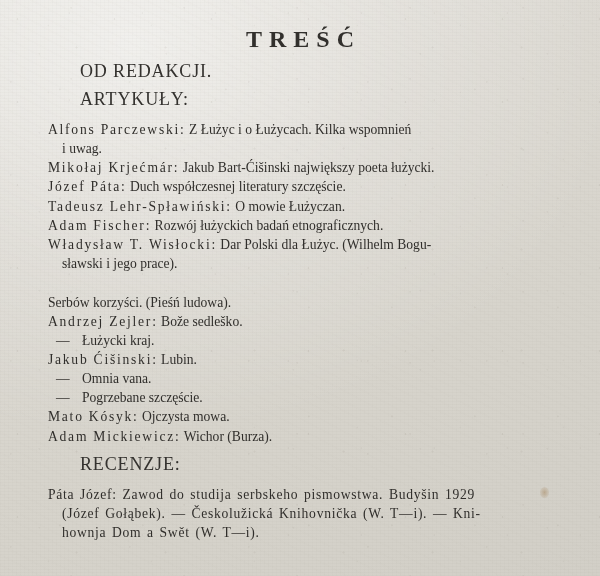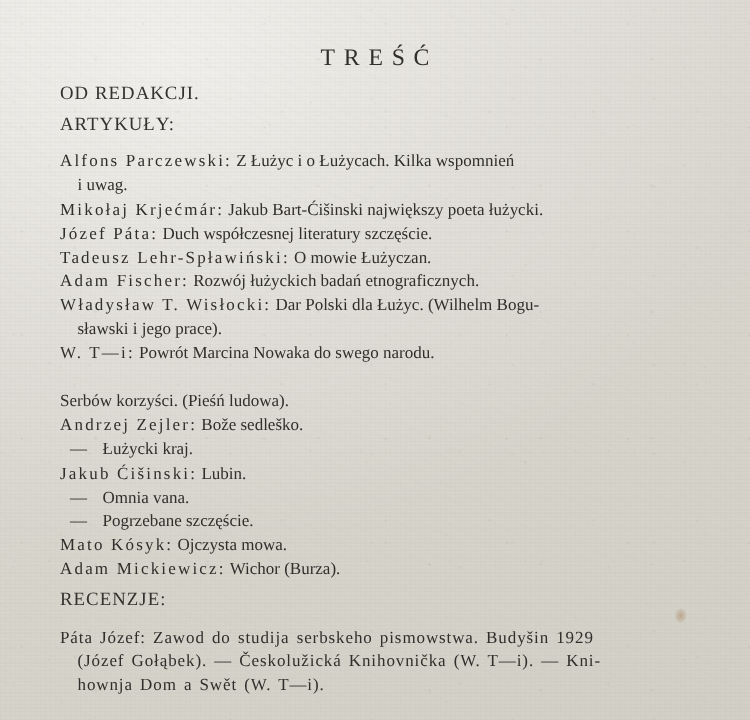--- a/index.html
+++ b/index.html
@@ -70,34 +70,34 @@
     position: relative;
     z-index: 3;
     width: 600px;
     height: 576px;
     box-sizing: border-box;
   }
 
   
   .doc-title {
     text-align: center;
-    font-size: 19px;
+    font-size: 24px;
     letter-spacing: 7px;
-    padding-top: 37px;
+    padding-top: 26px;
     padding-left: 7px;
     margin: 0 0 10px 0;
-    font-weight: normal;
+    font-weight: bold;
     line-height: 1.1;
     color: #32302d;
   }
 
   
   .section-head {
-    margin-left: 48px;
-    font-size: 15px;
+    margin-left: 80px;
+    font-size: 18px;
     letter-spacing: 0.85px;
     line-height: 1.05;
     color: #34322f;
     white-space: nowrap;
   }
   .gap-after-head { height: 11px; }
   .gap-small { height: 9px; }
 
   
   .entry {
@@ -153,21 +153,20 @@
     <div class="entry"><span class="au">Mikołaj Krjećmár:</span><span> Jakub Bart-Ćišinski największy poeta łużycki.</span></div>
 
     <div class="entry"><span class="au">Józef Páta:</span><span> Duch współczesnej literatury szczęście.</span></div>
 
     <div class="entry"><span class="au">Tadeusz Lehr-Spławiński:</span><span> O mowie Łużyczan.</span></div>
 
     <div class="entry"><span class="au">Adam Fischer:</span><span> Rozwój łużyckich badań etnograficznych.</span></div>
 
     <div class="entry"><span class="au">Władysław T. Wisłocki:</span><span> Dar Polski dla Łużyc. (Wilhelm Bogu-</span><span class="cont">sławski i jego prace).</span></div>
 
-    <div class="entry"><span class="au">W. T—i:</span><span> Powrót Marcina Nowaka do swego narodu.</span></div>
 
 
     <div class="gap-small"></div>
 
     <div class="gap-after-head"></div>
 
     <div class="entry"><span>Serbów korzyści. (Pieśń ludowa).</span></div>
 
     <div class="entry"><span class="au">Andrzej Zejler:</span><span> Bože sedleško.</span></div>
 

